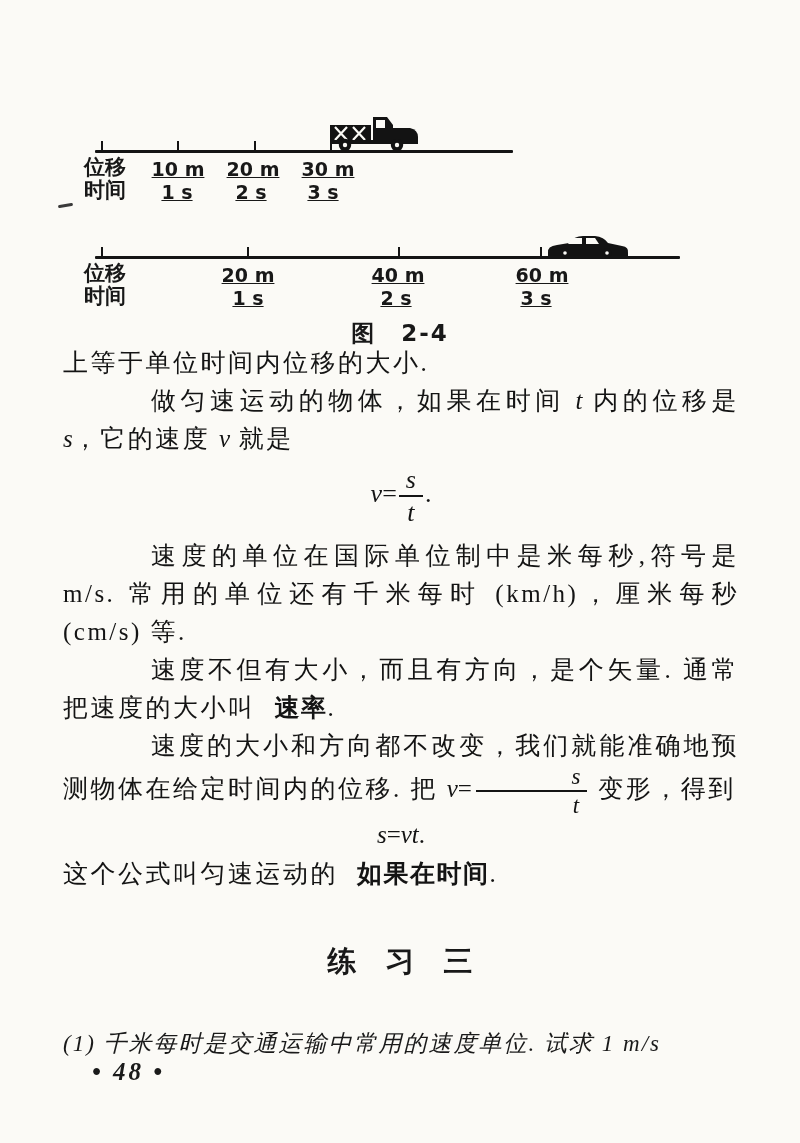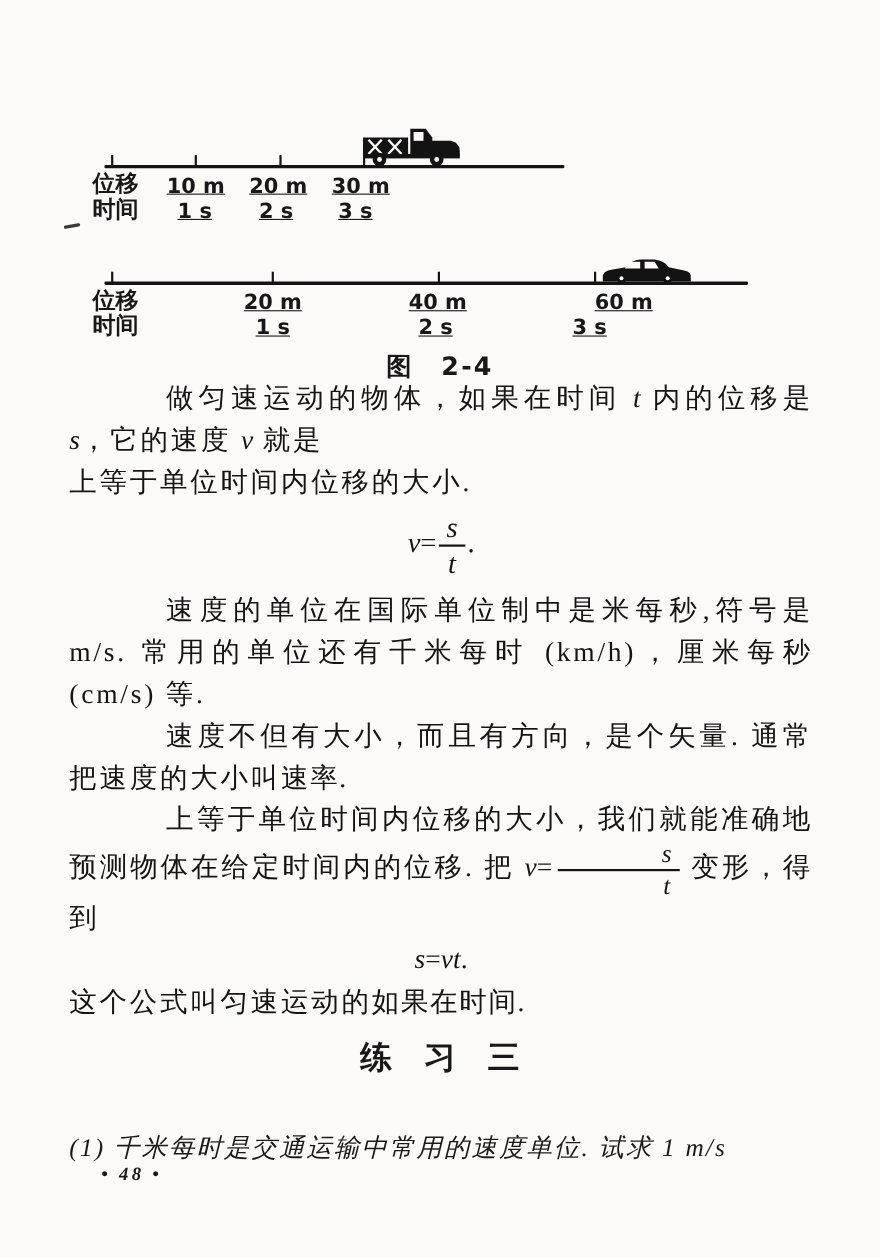--- a/index.html
+++ b/index.html
@@ -49,21 +49,21 @@
   }
   .para {
     font-size: 25px;
     line-height: 38px;
     letter-spacing: 2.5px;
     text-align: justify;
     margin: 0;
     color: #141414;
   }
   .para.indent { text-indent: 88px; }
-  .bold-term { font-weight: normal; letter-spacing: 1.5px; }
+  .bold-term { font-weight: bold; letter-spacing: 1.5px; margin-left: 19px; }
   .mvar { font-style: italic; font-family: "Liberation Serif", serif; letter-spacing: 0; }
 
   .formula-block {
     text-align: center;
     font-size: 26px;
     letter-spacing: 0;
     margin: 8px 0 10px 0;
     color: #141414;
   }
   .frac {
@@ -90,21 +90,21 @@
   .exercise-line {
     position: absolute; left: 63px; top: 1028px; width: 680px;
     font-style: italic;
     font-size: 23px;
     letter-spacing: 2px;
     color: #1a1a1a;
   }
   .page-number {
     position: absolute; left: 92px; top: 1058px;
     font-style: italic; font-weight: bold;
-    font-size: 17px; letter-spacing: 3px;
+    font-size: 25px; letter-spacing: 3px;
     color: #1a1a1a;
     text-align: center;
   }
 </style>
 </head>
 <body>
 
 <div class="page">
 
   <div>
@@ -153,46 +153,46 @@
       <path d="M41 4 h9 l4 6 h-13 z" fill="#fbfaf6"></path>
       <circle cx="20" cy="19" r="4.6" fill="#131313"></circle>
       <circle cx="20" cy="19" r="1.8" fill="#fbfaf6"></circle>
       <circle cx="62" cy="19" r="4.6" fill="#131313"></circle>
       <circle cx="62" cy="19" r="1.8" fill="#fbfaf6"></circle>
     </svg>
 
     <div class="dlabel" style="left:84px; top:262px;">位移</div>
     <div class="dlabel num center" style="left:248px; top:264px;">20 m</div>
     <div class="dlabel num center" style="left:398px; top:264px;">40 m</div>
-    <div class="dlabel num center" style="left:567px; top:264px;text-align:right;">60 m</div>
+    <div class="dlabel num center" style="left:542px; top:264px;text-align:right;">60 m</div>
 
     <div class="dlabel" style="left:84px; top:285px;">时间</div>
     <div class="dlabel num center" style="left:248px; top:287px;">1 s</div>
     <div class="dlabel num center" style="left:396px; top:287px;">2 s</div>
     <div class="dlabel num center" style="left:536px; top:287px;">3 s</div>
   </div>
 
   <div class="caption">图　2-4</div>
 
   <div class="text-col">
 
+    <p class="para">上等于单位时间内位移的大小.</p>
+
     <p class="para indent"><span>做匀速运动的物体，如果在时间 </span><span class="mvar">t</span><span> 内的位移是 </span><span class="mvar">s</span><span>，它的速度 </span><span class="mvar">v</span><span> 就是</span></p>
-
-    <p class="para">上等于单位时间内位移的大小.</p>
 
     <div class="formula-block">
       <span class="mvar">v</span><span>=</span><span class="frac"><span class="fnum mvar">s</span><span class="fden mvar">t</span></span><span>.</span>
     </div>
 
     <p class="para indent">速度的单位在国际单位制中是米每秒,符号是 m/s. 常用的单位还有千米每时 (km/h)，厘米每秒 (cm/s) 等.</p>
 
     <p class="para indent"><span>速度不但有大小，而且有方向，是个矢量. 通常把速度的大小叫</span><span class="bold-term">速率</span><span>.</span></p>
 
 
-    <p class="para indent"><span>上等于单位时间内位移的大小，我们就能准确地预测物体在给定时间内的位移. 把 </span><span class="mvar">v</span><span>=</span><span class="frac frac-inline"><span class="fnum mvar">s</span><span class="fden mvar">t</span></span><span> 变形，得到</span></p>
+    <p class="para indent"><span>速度的大小和方向都不改变，我们就能准确地预测物体在给定时间内的位移. 把 </span><span class="mvar">v</span><span>=</span><span class="frac frac-inline"><span class="fnum mvar">s</span><span class="fden mvar">t</span></span><span> 变形，得到</span></p>
 
     <div class="formula-block formula-small">
       <span class="mvar">s</span><span>=</span><span class="mvar">vt</span><span>.</span>
     </div>
 
     <p class="para"><span>这个公式叫匀速运动的</span><span class="bold-term">如果在时间</span><span>.</span></p>
   </div>
 
   <div class="exercise-heading">练　习　三</div>
 

